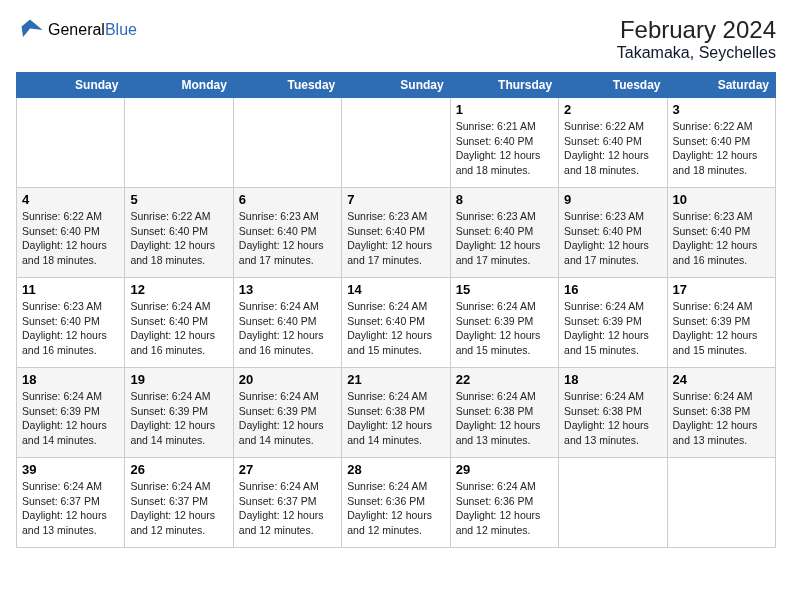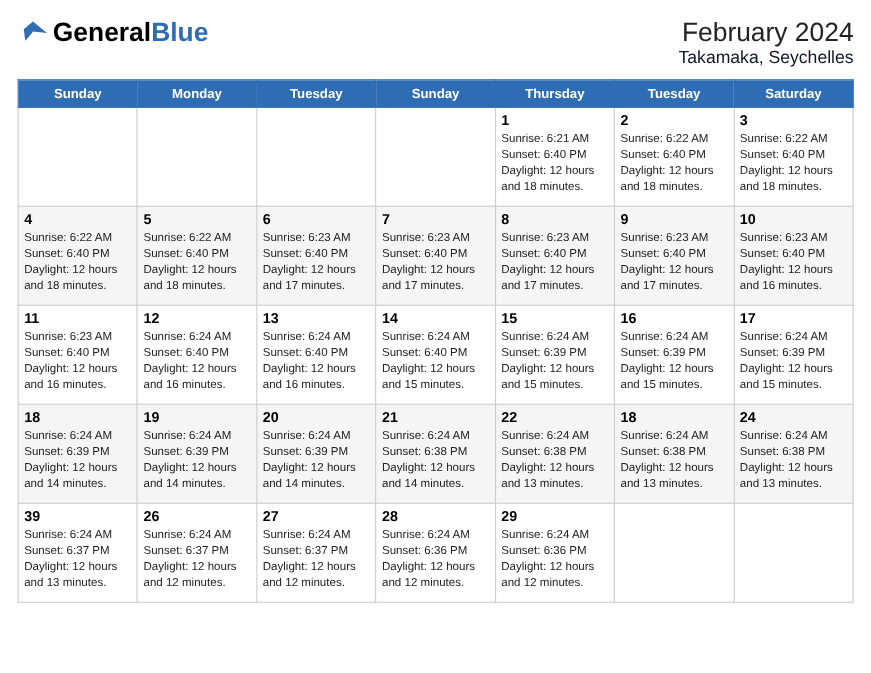--- a/index.html
+++ b/index.html
@@ -38,21 +38,21 @@
       color: #0f172a;
     }
     .calendar {
       width: 100%;
       border-collapse: collapse;
       font-size: 11px;
     }
     .calendar th {
       background: #2e6db4;
       color: #fff;
-      text-align: center;
+      text-align: right;
       padding: 5px 6px;
       font-size: 12px;
       font-weight: bold;
       border: 1px solid #2e6db4;
     }
     .calendar td {
       border: 1px solid #ccc;
       vertical-align: top;
       padding: 4px 5px;
       width: calc(100% / 7);
@@ -86,21 +86,21 @@
 </head>
 <body>
 
 <div class="header">
   <div class="logo">
     <svg class="logo-bird" viewBox="0 0 40 40" xmlns="http://www.w3.org/2000/svg">
       <polygon points="20,5 38,20 20,18 10,30 8,15" fill="#2e6db4"></polygon>
       <polygon points="20,18 10,30 18,20" fill="#1a4a8a"></polygon>
     </svg>
     <div>
-      <div style="font-size:24px;font-weight:bold;line-height:1.1;">
+      <div style="font-size:16px;font-weight:normal;line-height:1.1;">
         <span style="color:#000;">General</span><span style="color:#2e6db4;">Blue</span>
       </div>
     </div>
   </div>
   <div class="title-block">
     <div class="month-year">February 2024</div>
     <div class="location">Takamaka, Seychelles</div>
   </div>
 </div>
 

